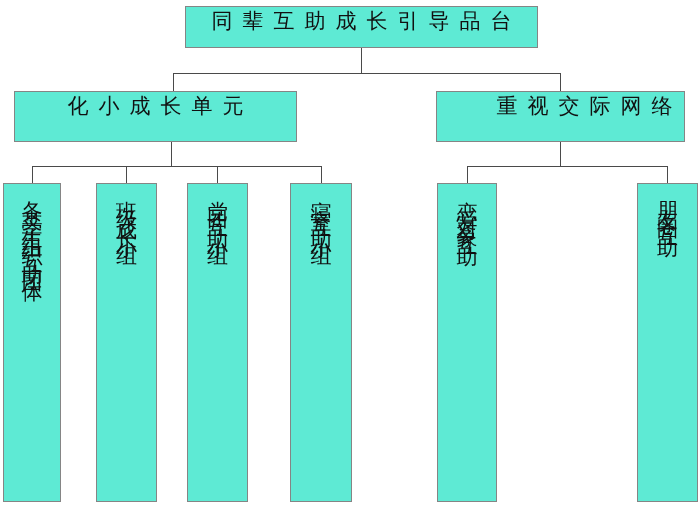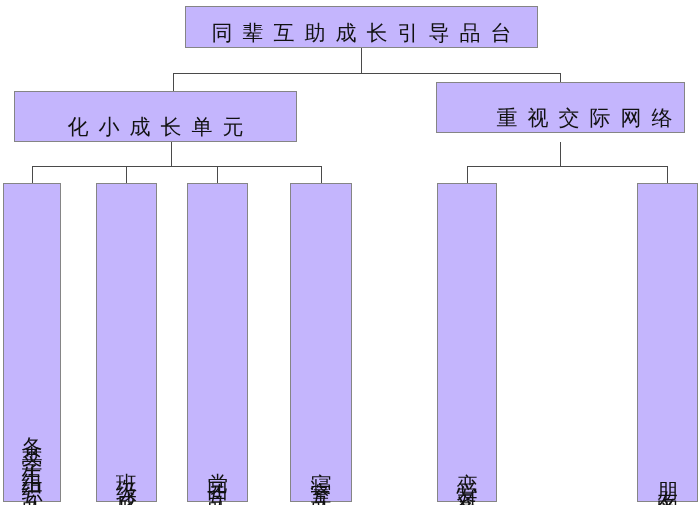--- a/index.html
+++ b/index.html
@@ -13,43 +13,43 @@
     height: 505px;
     background: var(--bg, #ffffff);
     font-family: "DejaVu Serif", "Liberation Serif", serif;
     color: var(--text, #111111);
     overflow: hidden;
   }
   .node {
     position: absolute;
     box-sizing: border-box;
     border: 1.5px solid var(--border, #858585);
-    background: #c4b5fd;
+    background: #5eead4;
     display: flex;
-    align-items: flex-end;
+    align-items: flex-start;
     justify-content: center;
   }
   .h-text {
     font-size: 21px;
     letter-spacing: 10px;
     margin-right: -10px; 
     white-space: nowrap;
   }
   .v-text {
     writing-mode: vertical-rl;
     text-orientation: upright;
     font-size: 21px;
     letter-spacing: 9px;
     margin-bottom: -9px; 
     white-space: nowrap;
   }
   
   .root    { left: 185px; top: 6px;   width: 353px; height: 42px; }
   .b-left  { left: 14px;  top: 91px;  width: 283px; height: 51px; }
-  .b-right { left: 436px; top: 82px;  width: 249px; height: 51px; padding-left: 48px; }
+  .b-right { left: 436px; top: 91px;  width: 249px; height: 51px; padding-left: 48px; }
   .c1 { left: 3px;   top: 183px; width: 58px; height: 319px; }
   .c2 { left: 96px;  top: 183px; width: 61px; height: 319px; }
   .c3 { left: 187px; top: 183px; width: 61px; height: 319px; }
   .c4 { left: 290px; top: 183px; width: 62px; height: 319px; }
   .c5 { left: 437px; top: 183px; width: 60px; height: 319px; }
   .c6 { left: 637px; top: 183px; width: 61px; height: 319px; }
   
   .line {
     position: absolute;
     background: var(--line, #4a4a4a);

